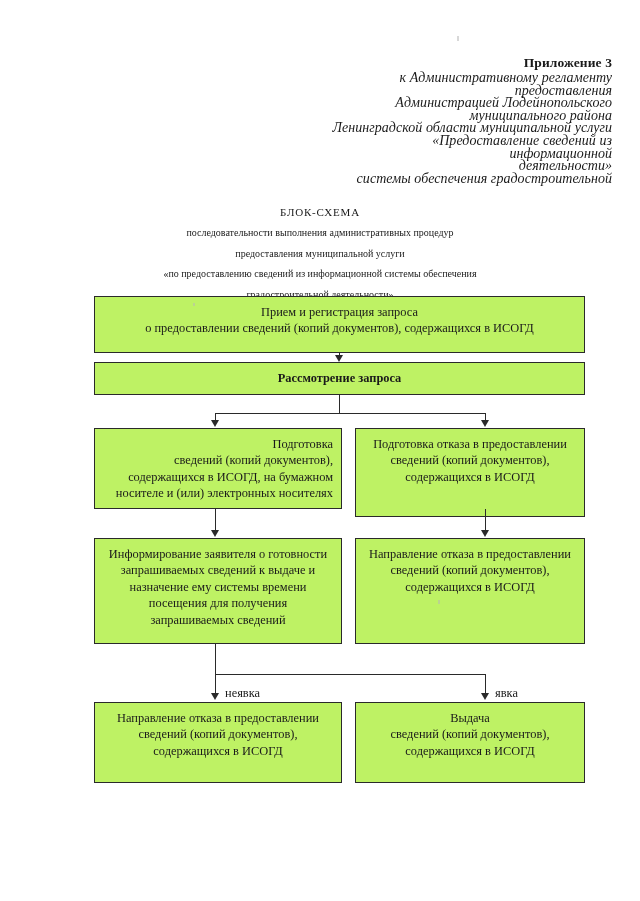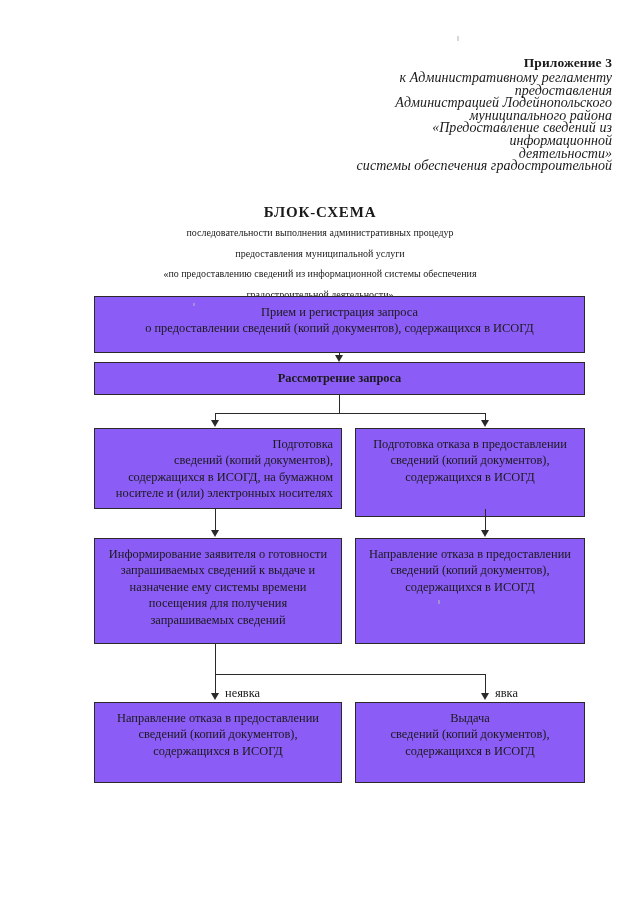--- a/index.html
+++ b/index.html
@@ -46,41 +46,41 @@
 
   
   .doc-title-block {
     position: absolute;
     left: 20px;
     top: 202px;
     width: 600px;
     text-align: center;
   }
   .doc-title-main {
-    font-size: 15px;
-    font-weight: bold;
+    font-size: 11px;
+    font-weight: normal;
     letter-spacing: 0.8px;
     line-height: 21px;
   }
   .doc-title-sub {
     font-size: 10px;
     line-height: 20.5px;
   }
 
   
   .flow {
     position: absolute;
     left: 0; top: 0;
     width: 640px; height: 901px;
   }
   .node {
     position: absolute;
     box-sizing: border-box;
     border: 1.3px solid #2a2a2a;
-    background: #8b5cf6;
+    background: #bef264;
     display: flex;
     align-items: flex-start;
     justify-content: center;
     text-align: center;
     font-size: 12.4px;
     line-height: 16.4px;
     padding: 7px 8px 4px 8px;
   }
   .node.v-center {
     align-items: center;
@@ -162,20 +162,21 @@
 </head>
 <body>
 
 <div id="page">
 
   <div class="header-block">
     <div class="header-title">Приложение 3</div>
     <div class="header-line">к Административному регламенту предоставления</div>
     <div class="header-line">Администрацией Лодейнопольского</div>
     <div class="header-line">муниципального района</div>
+    <div class="header-line">Ленинградской области муниципальной услуги</div>
     <div class="header-line">«Предоставление сведений из информационной</div>
     <div class="header-line">деятельности»</div>
     <div class="header-line">системы  обеспечения градостроительной</div>
   </div>
 
   <div class="doc-title-block">
     <div class="doc-title-main">БЛОК-СХЕМА</div>
     <div class="doc-title-sub">последовательности выполнения административных процедур</div>
     <div class="doc-title-sub">предоставления муниципальной услуги</div>
     <div class="doc-title-sub">«по предоставлению сведений из информационной системы обеспечения</div>

